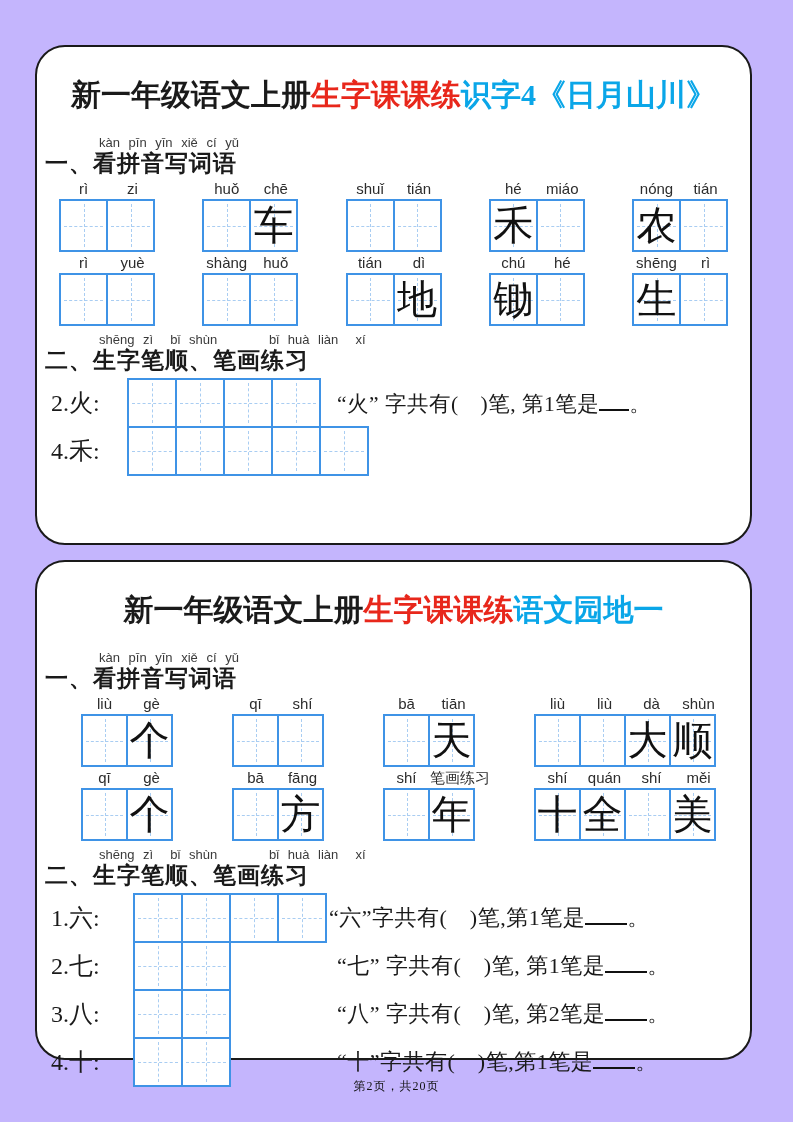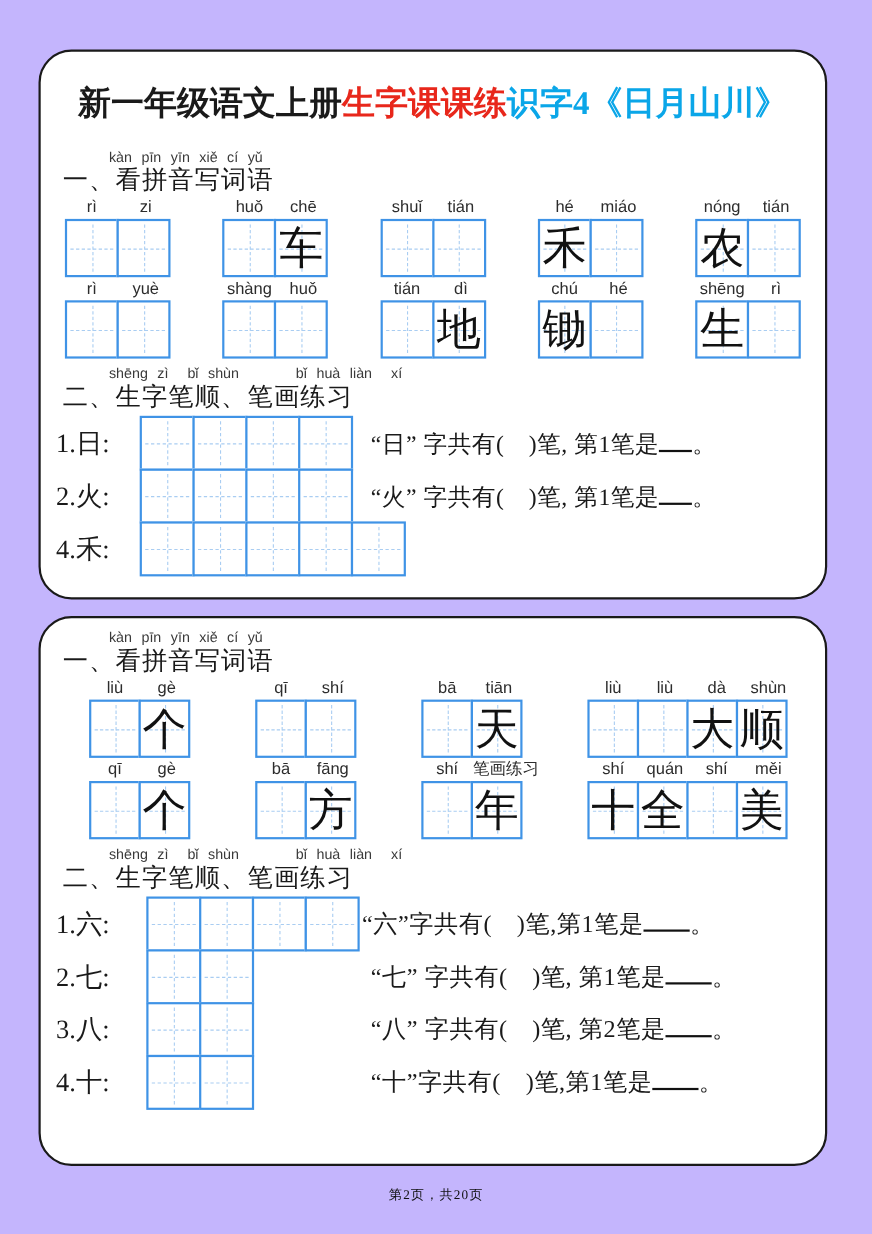--- a/index.html
+++ b/index.html
@@ -18,21 +18,21 @@
   .panel.p1{top:45px;}
   .panel.p2{top:560px;}
 
   .title{text-align:center;font-size:30px;line-height:40px;white-space:nowrap;
          font-weight:bold;letter-spacing:0px;}
   .title .red{color:var(--red);}
   .title .cyan{color:var(--cyan);}
 
   .sec-pinyin{font-family:"Liberation Sans",sans-serif;font-size:13px;color:#3a3a3a;
               margin-left:62px;line-height:15px;white-space:pre;word-spacing:5px;}
-  .sec-heading{font-size:23px;line-height:28px;margin-left:20px;font-weight:normal;
+  .sec-heading{font-size:23px;line-height:28px;margin-left:8px;font-weight:bold;
                letter-spacing:1px;}
 
   .word-row{display:flex;justify-content:space-between;align-items:flex-end;}
   .p1 .word-row{padding:0 20px 0 22px;margin-top:1px;}
   .p2 .word-row{padding:0 28px 0 44px;margin-top:1px;}
   .word-group{display:flex;flex-direction:column;}
   .pinyin-row{display:flex;}
   .syl{display:inline-block;text-align:center;white-space:nowrap;
        font-family:"Liberation Sans",sans-serif;font-size:15px;color:#2c2c2c;
        line-height:20px;}
@@ -256,42 +256,20 @@
             </div>
           </div>
         </div>
       </div>
 
     <div class="sec-pinyin mt6">shēng zì  bǐ shùn      bǐ huà liàn  xí</div>
     <div class="sec-heading">二、生字笔顺、笔画练习</div>
 
     <div class="stroke-area">
       <div class="stroke-row">
-        <span class="stroke-label">1.日:</span>
-        <div class="stroke-grid">
-            <div class="cell">
-              <i class="hline"></i>
-              <i class="vline"></i>
-            </div>
-            <div class="cell">
-              <i class="hline"></i>
-              <i class="vline"></i>
-            </div>
-            <div class="cell">
-              <i class="hline"></i>
-              <i class="vline"></i>
-            </div>
-            <div class="cell">
-              <i class="hline"></i>
-              <i class="vline"></i>
-            </div>
-          </div>
-        <span class="question"><span>“日” 字共有(　)笔, 第1笔是</span><span class="blank"></span><span>。</span></span>
-      </div>
-      <div class="stroke-row">
         <span class="stroke-label">2.火:</span>
         <div class="stroke-grid">
             <div class="cell">
               <i class="hline"></i>
               <i class="vline"></i>
             </div>
             <div class="cell">
               <i class="hline"></i>
               <i class="vline"></i>
             </div>
@@ -328,20 +306,21 @@
             <div class="cell">
               <i class="hline"></i>
               <i class="vline"></i>
             </div>
           </div>
       </div>
     </div>
   </section>
 
   <section class="panel p2">
+    <h1 class="title"><span>新一年级语文上册</span><span class="red">生字课课练</span><span class="cyan">语文园地一</span></h1>
 
     <div class="sec-pinyin mt2">kàn pīn yīn xiě cí yǔ</div>
     <div class="sec-heading">一、看拼音写词语</div>
 
     <div class="word-row">
         <div class="word-group">
           <div class="pinyin-row">
             <span class="syl">liù</span>
             <span class="syl">gè</span>
           </div>

